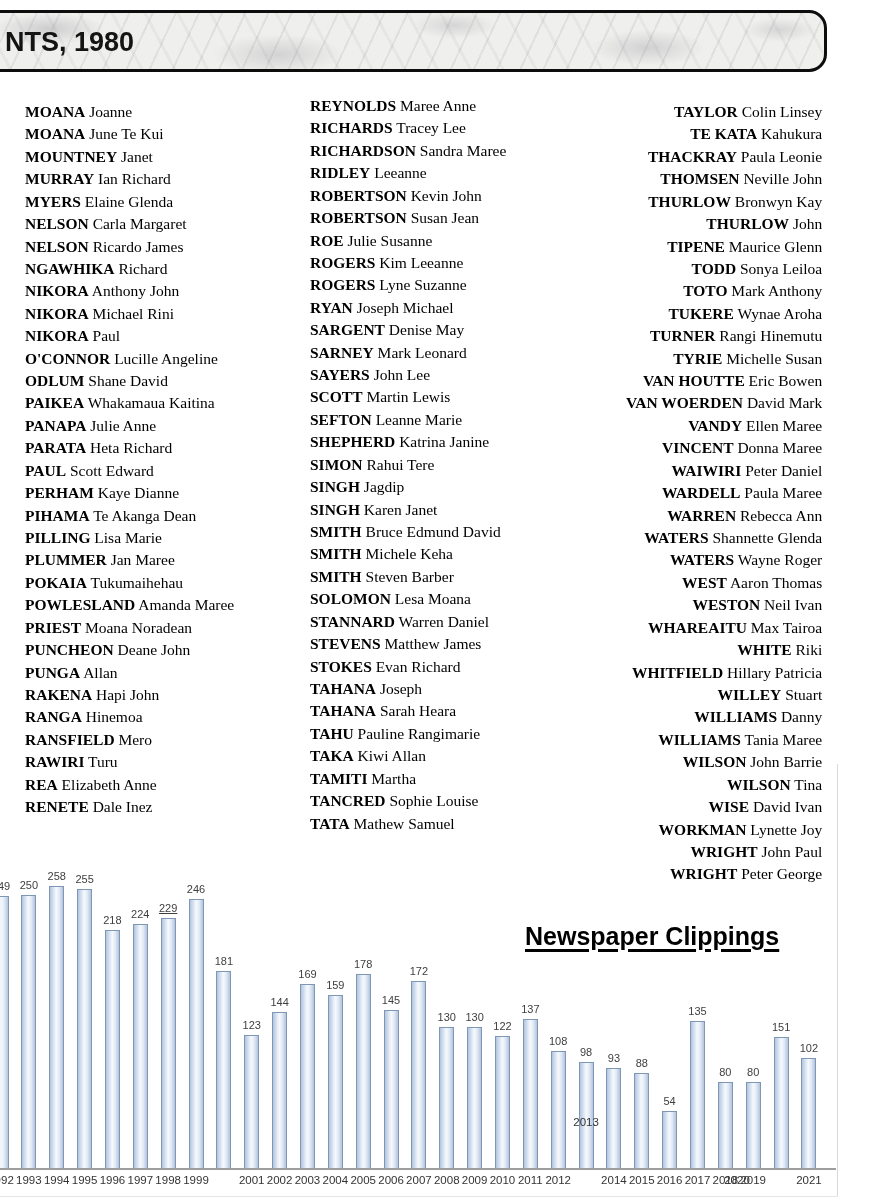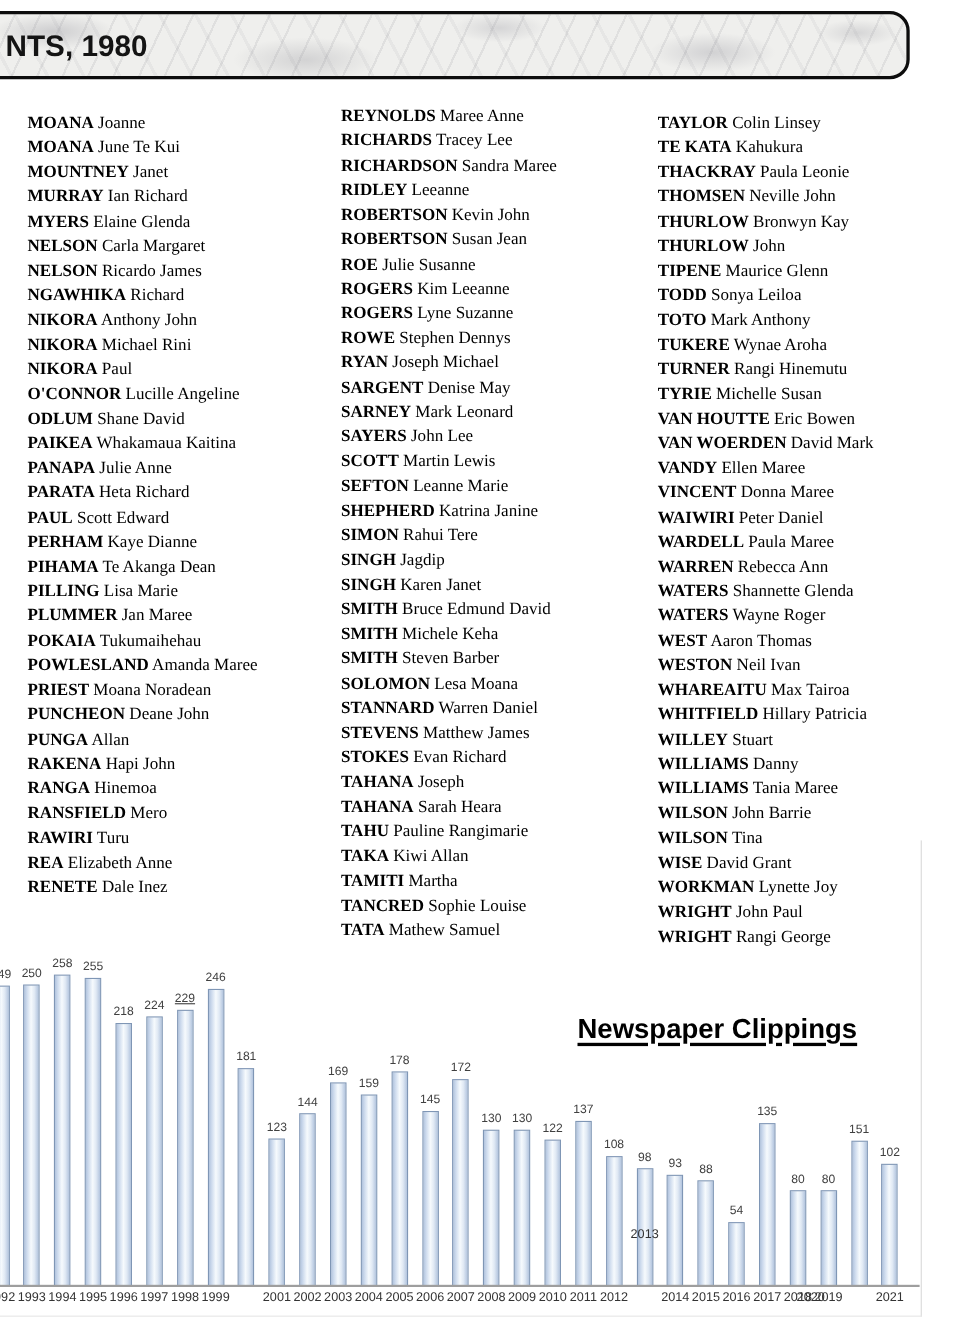--- a/index.html
+++ b/index.html
@@ -41,21 +41,21 @@
   }
   
   .name-col{
     position:absolute;
     font-size:15.5px;
     color:#000;
     white-space:nowrap;
   }
   #col1{left:25px;top:101px;}
   #col2{left:310px;top:95px;}
-  #col3{left:598px;top:101px;}
+  #col3{left:626px;top:101px;text-align:right;}
   .name-item{height:22.43px;line-height:22.43px;}
   .name-item b{font-weight:bold;}
   
   #clip-heading{
     position:absolute;
     left:525px;top:922px;
     font-family:"Liberation Sans", sans-serif;
     font-weight:bold;
     font-size:25px;
     color:#000;
@@ -137,21 +137,20 @@
   <div id="col2" class="name-col">
       <div class="name-item"><b>REYNOLDS</b><span> Maree Anne</span></div>
       <div class="name-item"><b>RICHARDS</b><span> Tracey Lee</span></div>
       <div class="name-item"><b>RICHARDSON</b><span> Sandra Maree</span></div>
       <div class="name-item"><b>RIDLEY</b><span> Leeanne</span></div>
       <div class="name-item"><b>ROBERTSON</b><span> Kevin John</span></div>
       <div class="name-item"><b>ROBERTSON</b><span> Susan Jean</span></div>
       <div class="name-item"><b>ROE</b><span> Julie Susanne</span></div>
       <div class="name-item"><b>ROGERS</b><span> Kim Leeanne</span></div>
       <div class="name-item"><b>ROGERS</b><span> Lyne Suzanne</span></div>
-      <div class="name-item"><b>ROWE</b><span> Stephen Dennys</span></div>
       <div class="name-item"><b>RYAN</b><span> Joseph Michael</span></div>
       <div class="name-item"><b>SARGENT</b><span> Denise May</span></div>
       <div class="name-item"><b>SARNEY</b><span> Mark Leonard</span></div>
       <div class="name-item"><b>SAYERS</b><span> John Lee</span></div>
       <div class="name-item"><b>SCOTT</b><span> Martin Lewis</span></div>
       <div class="name-item"><b>SEFTON</b><span> Leanne Marie</span></div>
       <div class="name-item"><b>SHEPHERD</b><span> Katrina Janine</span></div>
       <div class="name-item"><b>SIMON</b><span> Rahui Tere</span></div>
       <div class="name-item"><b>SINGH</b><span> Jagdip</span></div>
       <div class="name-item"><b>SINGH</b><span> Karen Janet</span></div>
@@ -188,30 +187,31 @@
       <div class="name-item"><b>VANDY</b><span> Ellen Maree</span></div>
       <div class="name-item"><b>VINCENT</b><span> Donna Maree</span></div>
       <div class="name-item"><b>WAIWIRI</b><span> Peter Daniel</span></div>
       <div class="name-item"><b>WARDELL</b><span> Paula Maree</span></div>
       <div class="name-item"><b>WARREN</b><span> Rebecca Ann</span></div>
       <div class="name-item"><b>WATERS</b><span> Shannette Glenda</span></div>
       <div class="name-item"><b>WATERS</b><span> Wayne Roger</span></div>
       <div class="name-item"><b>WEST</b><span> Aaron Thomas</span></div>
       <div class="name-item"><b>WESTON</b><span> Neil Ivan</span></div>
       <div class="name-item"><b>WHAREAITU</b><span> Max Tairoa</span></div>
+      <div class="name-item"><b>WHITE</b><span> Riki</span></div>
       <div class="name-item"><b>WHITFIELD</b><span> Hillary Patricia</span></div>
       <div class="name-item"><b>WILLEY</b><span> Stuart</span></div>
       <div class="name-item"><b>WILLIAMS</b><span> Danny</span></div>
       <div class="name-item"><b>WILLIAMS</b><span> Tania Maree</span></div>
       <div class="name-item"><b>WILSON</b><span> John Barrie</span></div>
       <div class="name-item"><b>WILSON</b><span> Tina</span></div>
-      <div class="name-item"><b>WISE</b><span> David Grant</span></div>
+      <div class="name-item"><b>WISE</b><span> David Ivan</span></div>
       <div class="name-item"><b>WORKMAN</b><span> Lynette Joy</span></div>
       <div class="name-item"><b>WRIGHT</b><span> John Paul</span></div>
-      <div class="name-item"><b>WRIGHT</b><span> Rangi George</span></div>
+      <div class="name-item"><b>WRIGHT</b><span> Peter George</span></div>
     </div>
 
   <div id="clip-heading">Newspaper Clippings</div>
 
   <div id="chart">
       <div class="frame-line" style="left: 837px; top: 764px; width: 1px; height: 433px; background: rgb(217, 217, 217);"></div>
       <div class="frame-line" style="left: 0px; top: 1196px; width: 838px; height: 1px; background: rgb(230, 230, 230);"></div>
       <div class="bar" style="left: -6.5px; top: 896px; width: 15px; height: 274px;"></div>
       <div class="bar-label" style="left: -21px; top: 880px; color: rgb(64, 64, 64);">249</div>
       <div class="x-label" style="left: -21px; top: 1174px; color: rgb(51, 51, 51);">1992</div>

